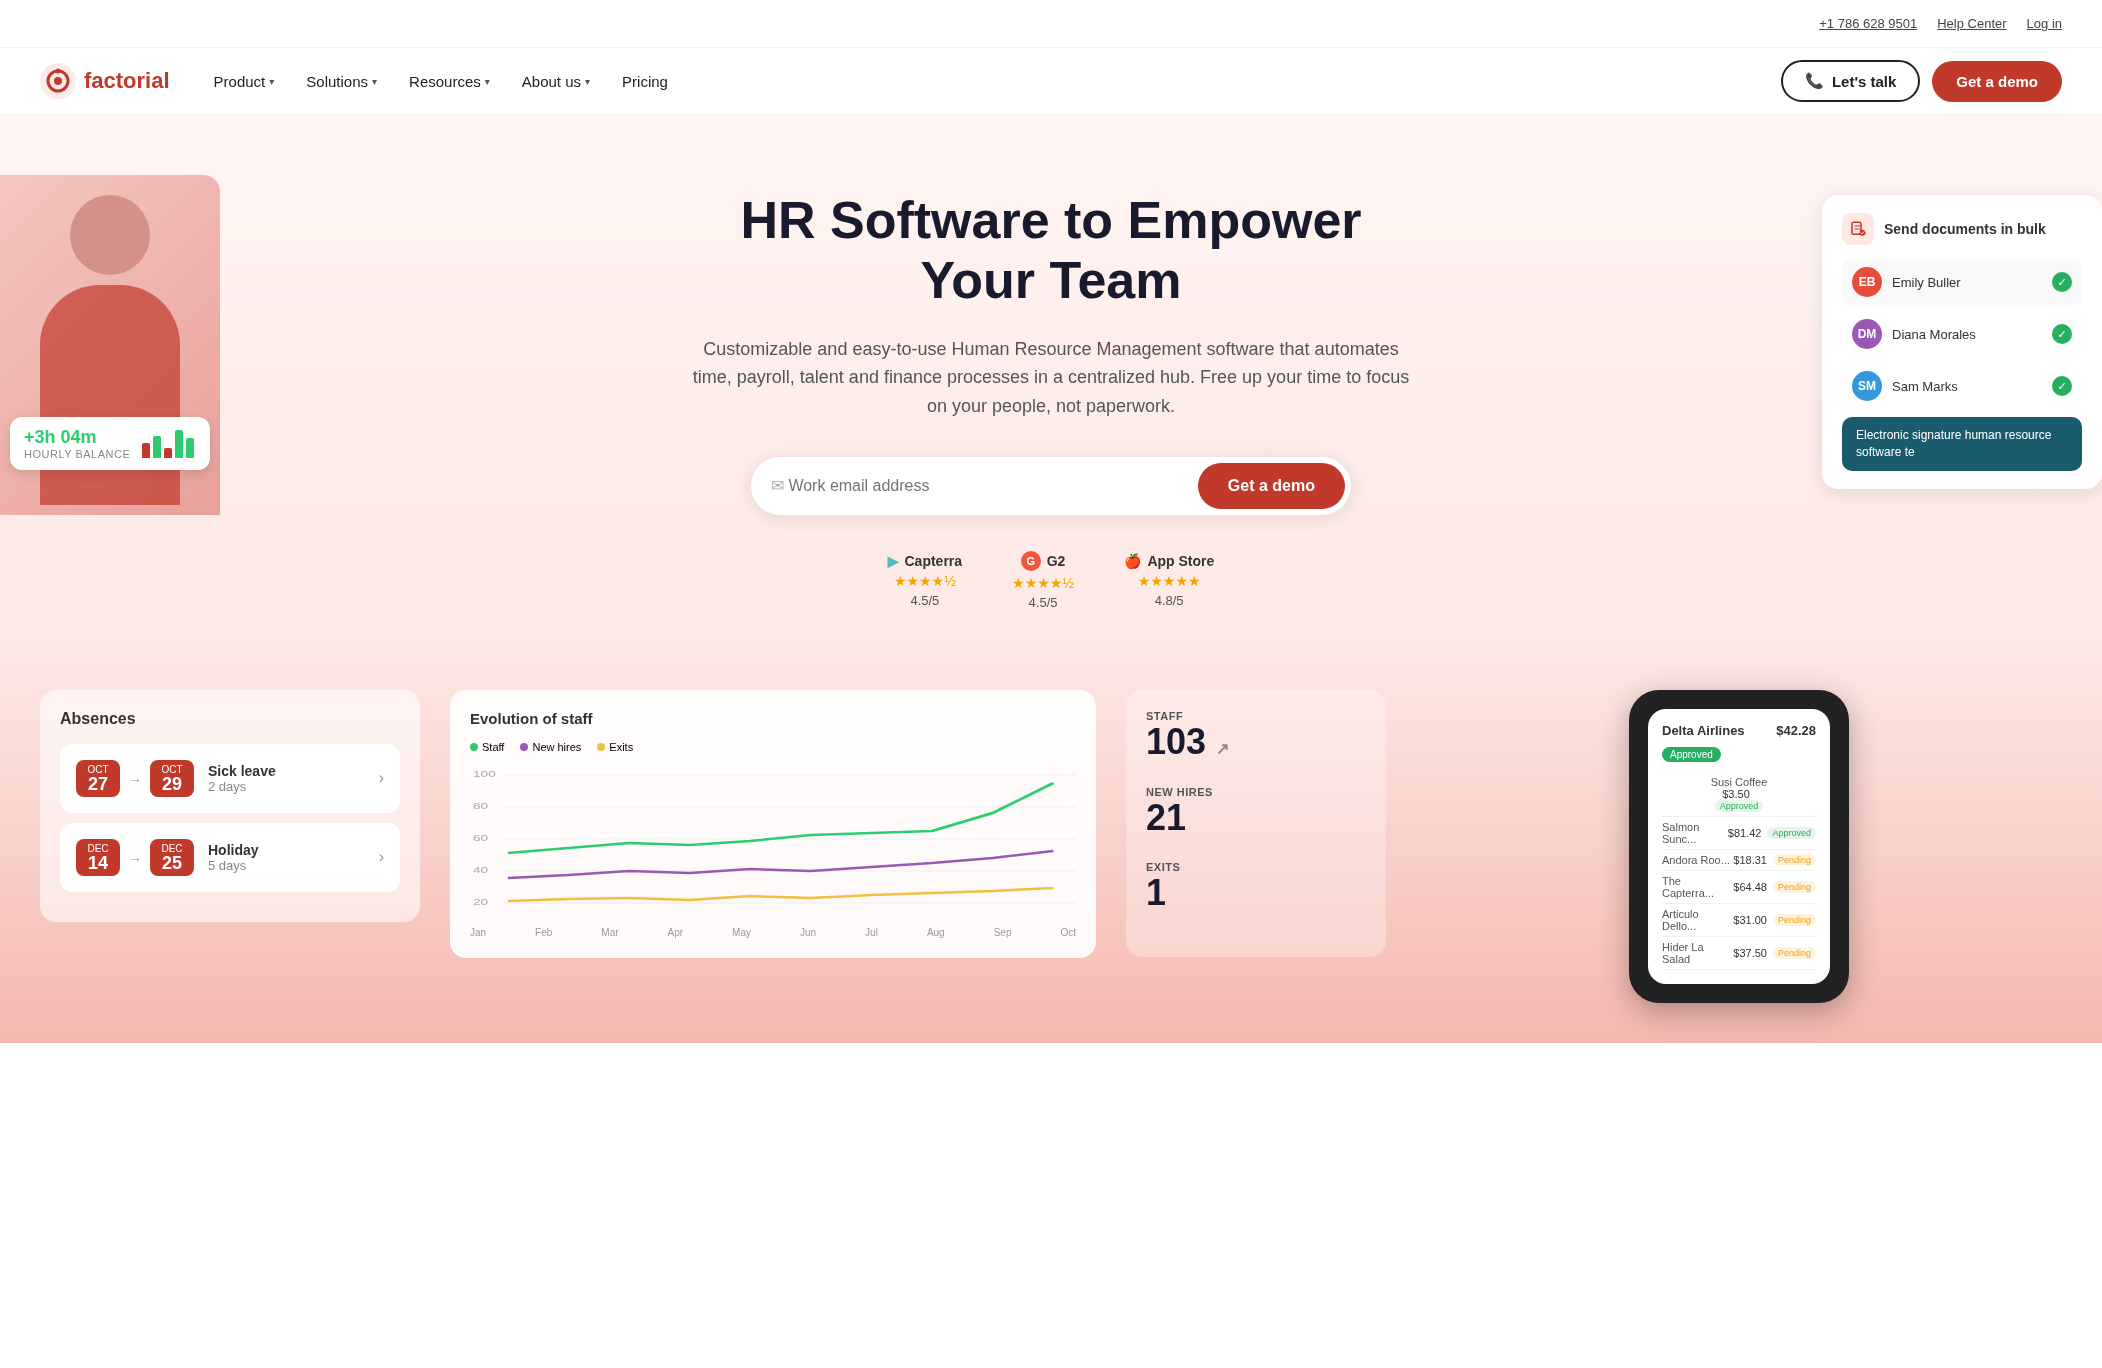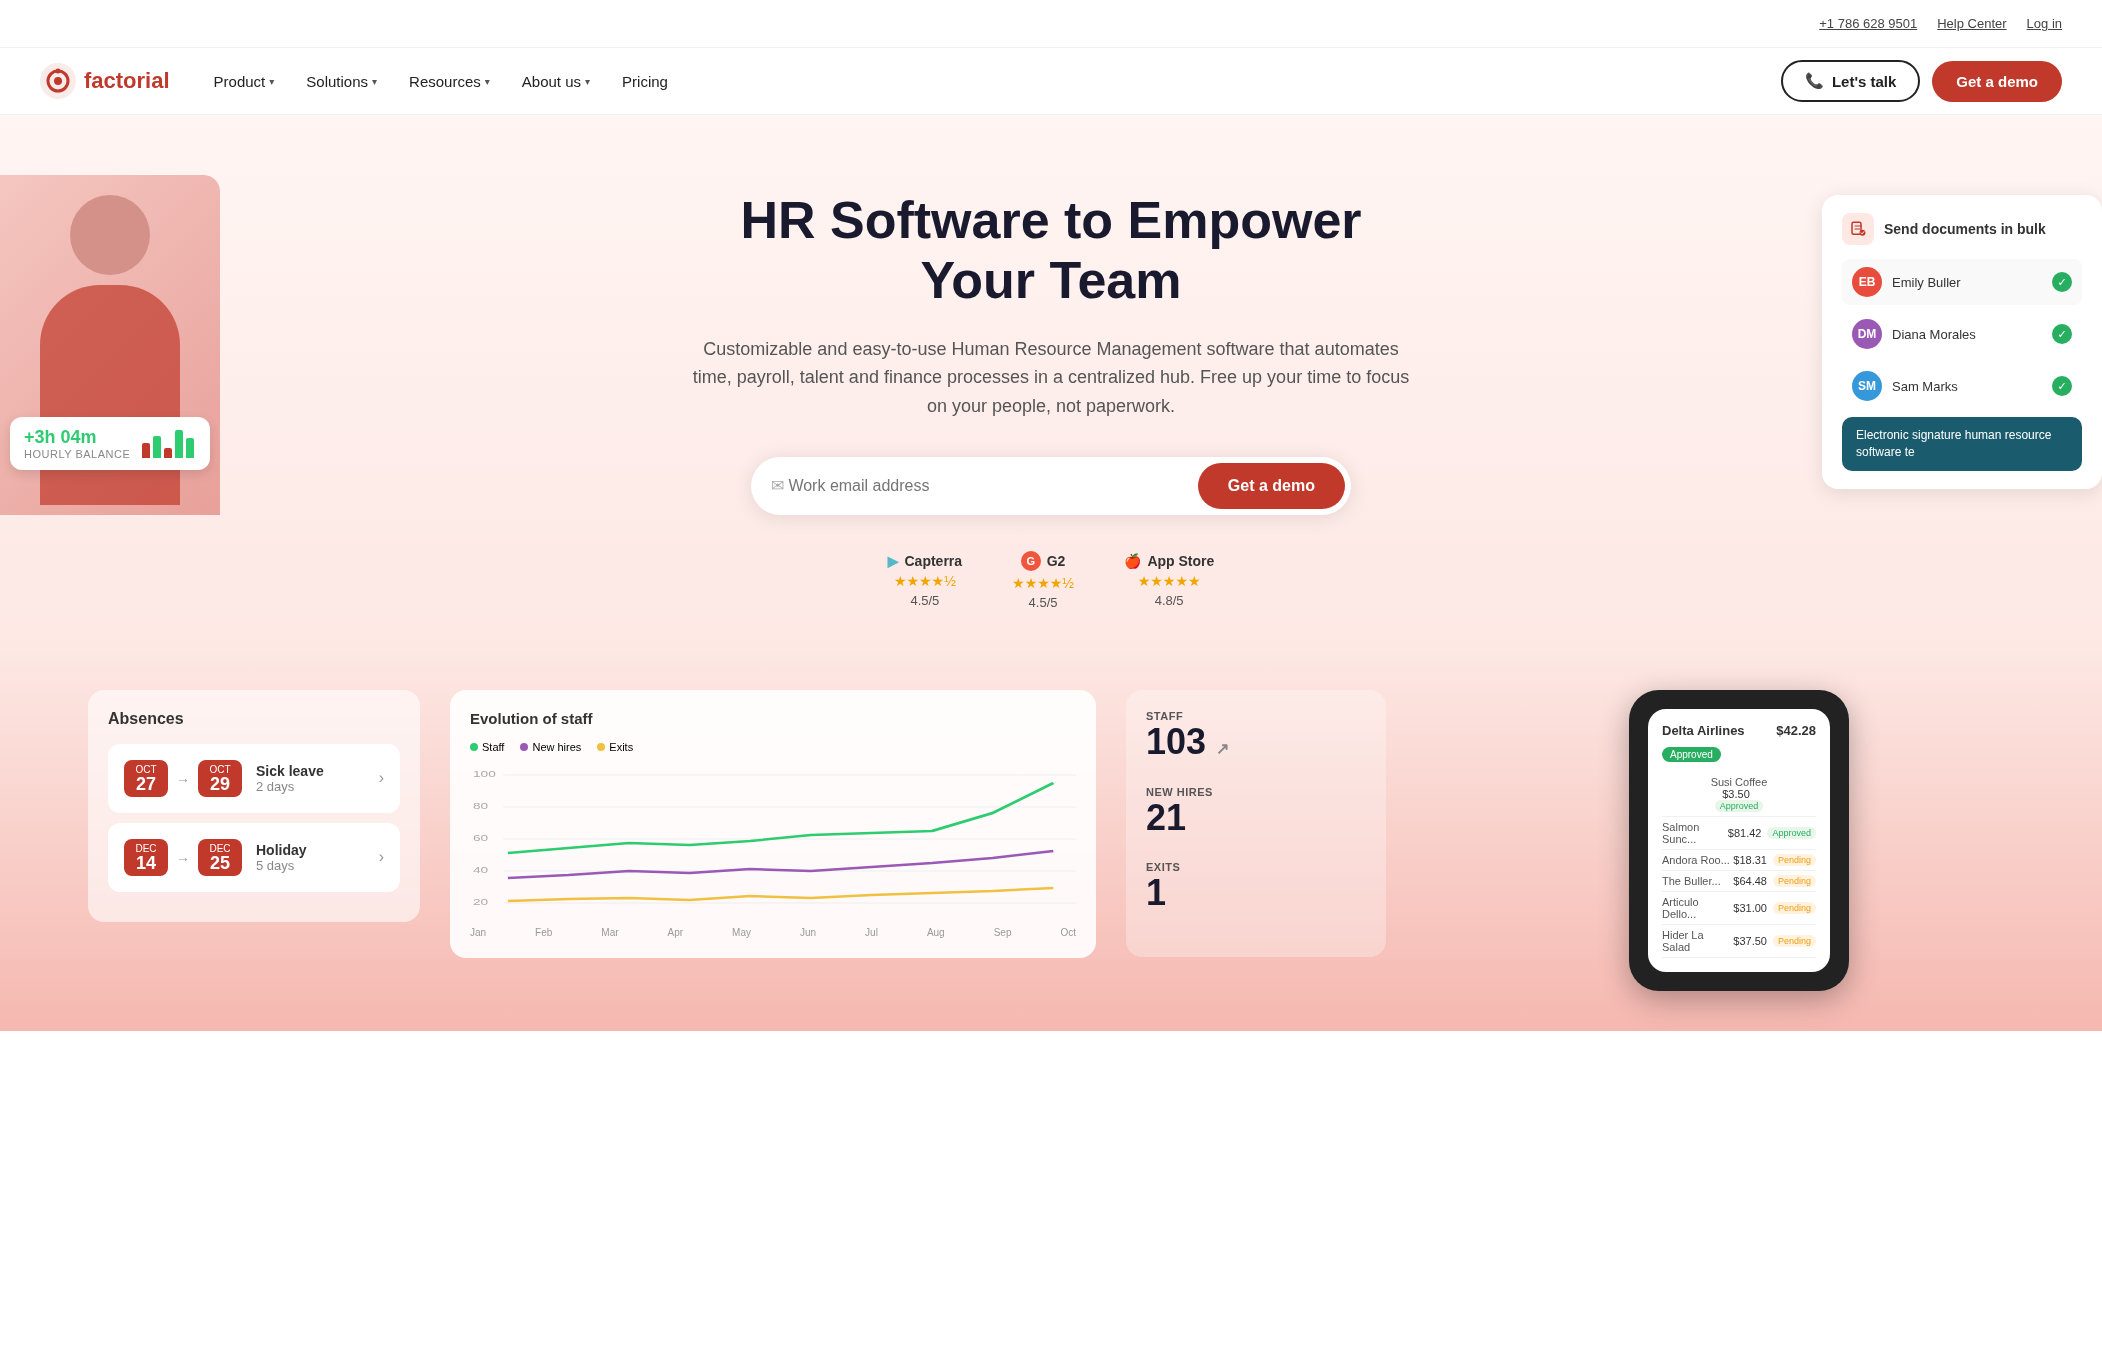--- a/index.html
+++ b/index.html
@@ -98,21 +98,21 @@
     }
 
     
     .lower-section {
       background: linear-gradient(180deg, #fde8e4 0%, #f5b8b0 100%);
       padding: 40px; display: grid; grid-template-columns: 380px 1fr 260px 1fr;
       gap: 30px; align-items: start; overflow: hidden;
     }
 
     
-    .absences-card { background: rgba(255,255,255,0.6); border-radius: 16px; padding: 20px; margin-left: 48px; }
+    .absences-card { background: rgba(255,255,255,0.6); border-radius: 16px; padding: 20px; }
     .absences-title { font-size: 16px; font-weight: 700; color: #333; margin-bottom: 16px; }
     .absence-item { background: #fff; border-radius: 12px; padding: 16px; margin-bottom: 10px; display: flex; align-items: center; gap: 14px; }
     .date-range { display: flex; align-items: center; gap: 8px; }
     .date-badge { background: #c0392b; color: #fff; border-radius: 8px; padding: 4px 8px; text-align: center; min-width: 44px; }
     .date-badge .month { font-size: 10px; text-transform: uppercase; }
     .date-badge .day { font-size: 18px; font-weight: 700; line-height: 1; }
     .arrow { color: #999; font-size: 14px; }
     .absence-info { flex: 1; }
     .absence-type { font-size: 14px; font-weight: 600; color: #333; }
     .absence-days { font-size: 13px; color: #888; }
@@ -417,21 +417,21 @@
         <span style="color:#555;flex:1;">Salmon Sunc...</span>
         <span style="color:#333;font-weight:500;margin-right:6px;">$81.42</span>
         <span style="font-size:9px;padding:1px 5px;border-radius:6px;color:#27ae60;background:#e8f5e9">Approved</span>
       </div>
             <div style="display: flex; justify-content: space-between; align-items: center; padding: 4px 0px; border-bottom: 1px solid rgb(240, 240, 240); font-size: 11px;">
         <span style="color:#555;flex:1;">Andora Roo...</span>
         <span style="color:#333;font-weight:500;margin-right:6px;">$18.31</span>
         <span style="font-size:9px;padding:1px 5px;border-radius:6px;color:#f39c12;background:#fff3e0">Pending</span>
       </div>
             <div style="display: flex; justify-content: space-between; align-items: center; padding: 4px 0px; border-bottom: 1px solid rgb(240, 240, 240); font-size: 11px;">
-        <span style="color:#555;flex:1;">The Buller...</span>
+        <span style="color:#555;flex:1;">The Capterra...</span>
         <span style="color:#333;font-weight:500;margin-right:6px;">$64.48</span>
         <span style="font-size:9px;padding:1px 5px;border-radius:6px;color:#f39c12;background:#fff3e0">Pending</span>
       </div>
             <div style="display: flex; justify-content: space-between; align-items: center; padding: 4px 0px; border-bottom: 1px solid rgb(240, 240, 240); font-size: 11px;">
         <span style="color:#555;flex:1;">Articulo Dello...</span>
         <span style="color:#333;font-weight:500;margin-right:6px;">$31.00</span>
         <span style="font-size:9px;padding:1px 5px;border-radius:6px;color:#f39c12;background:#fff3e0">Pending</span>
       </div>
             <div style="display: flex; justify-content: space-between; align-items: center; padding: 4px 0px; border-bottom: 1px solid rgb(240, 240, 240); font-size: 11px;">
         <span style="color:#555;flex:1;">Hider La Salad</span>

